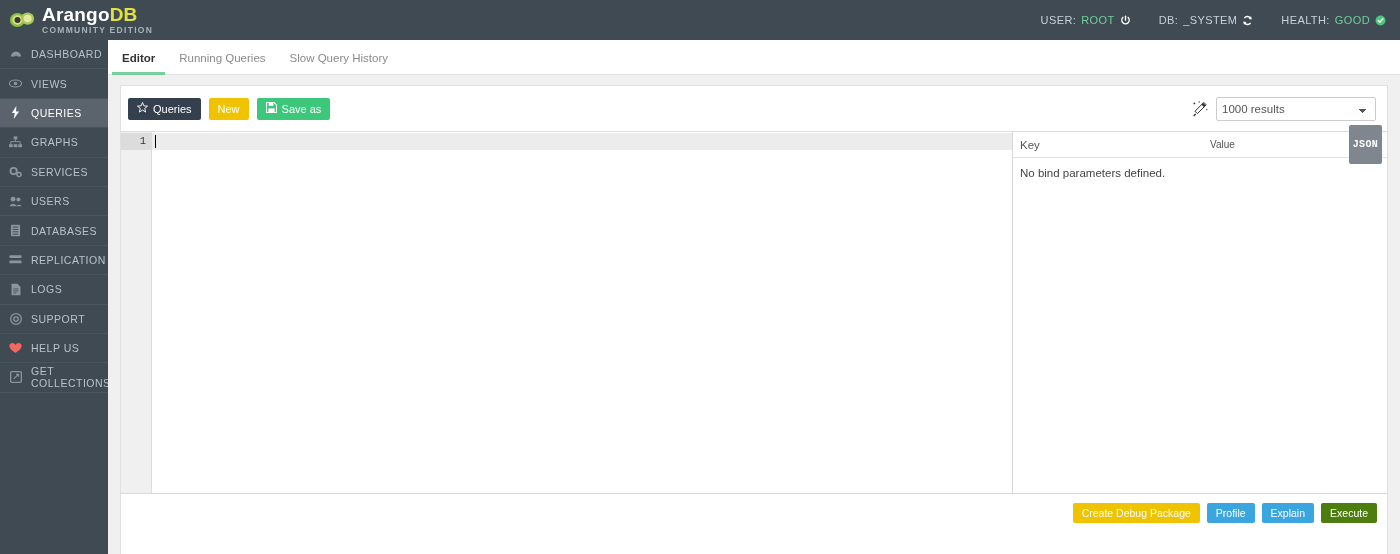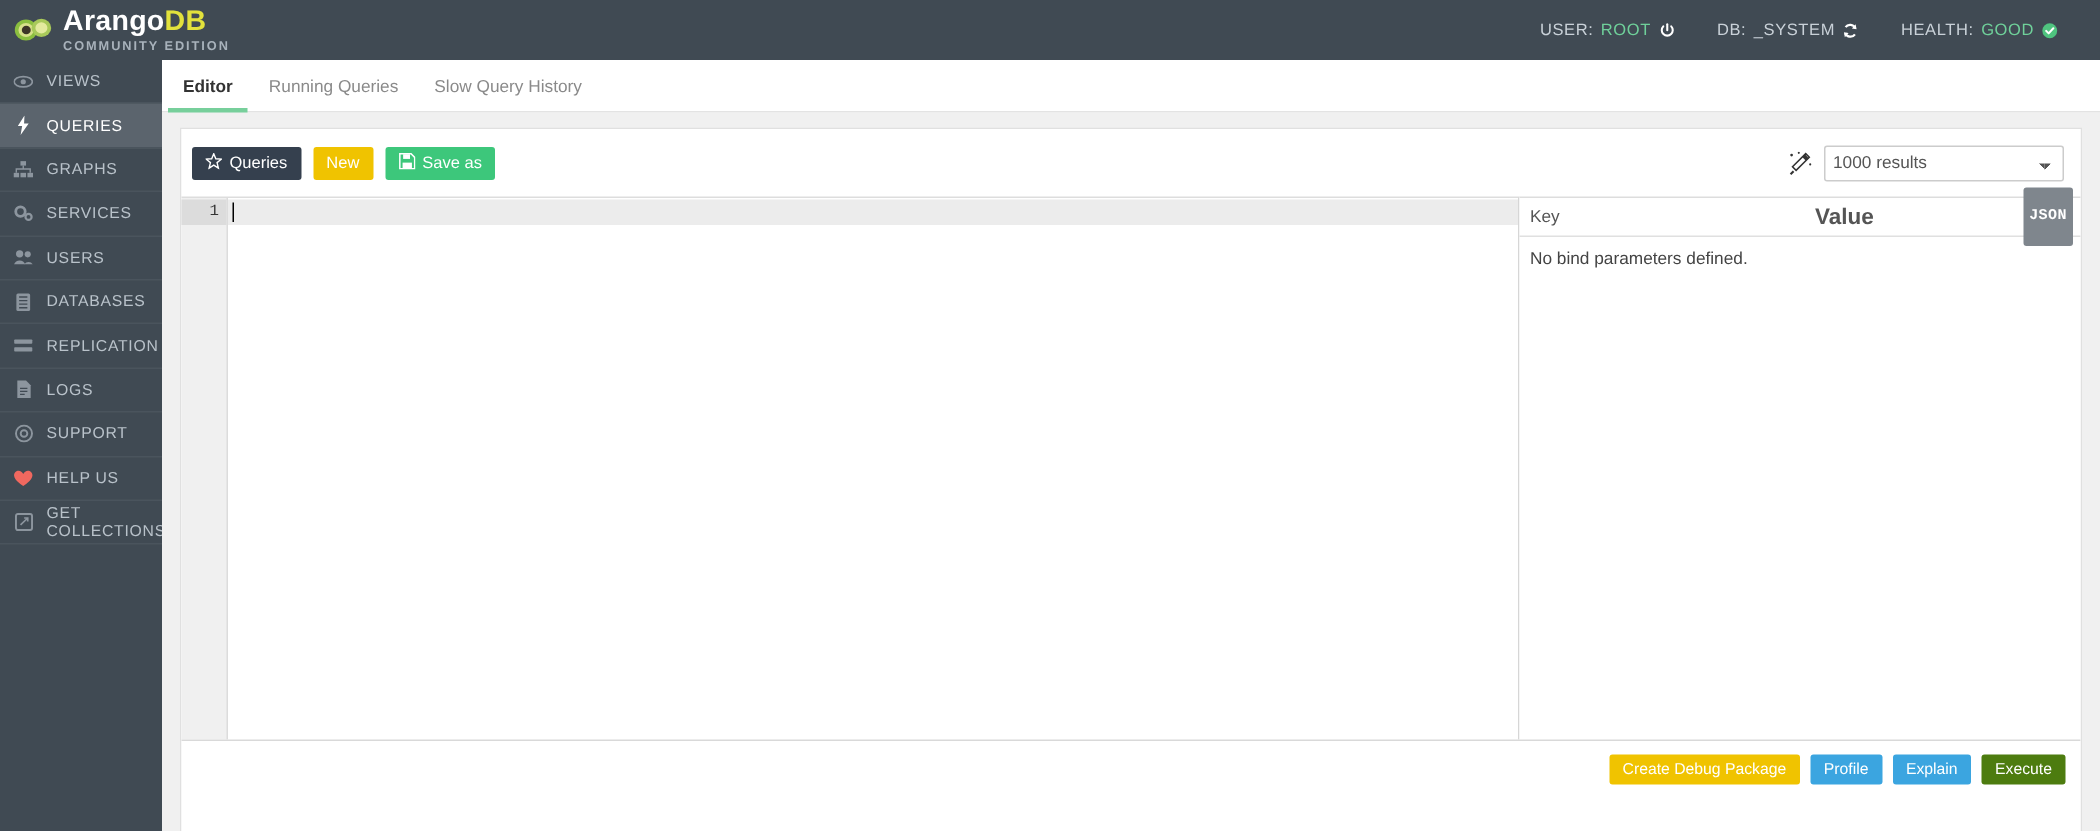--- a/index.html
+++ b/index.html
@@ -43,21 +43,20 @@
     letter-spacing: 1.3px;
     margin-top: 2px;
     font-weight: bold;
   }
 
   .topbar-right {
     margin-left: auto;
     display: flex;
     align-items: center;
     height: 100%;
-    padding-right: 14px;
     font-size: 11px;
     letter-spacing: 0.4px;
   }
   .status-item {
     display: flex;
     align-items: center;
     gap: 5px;
     padding: 0 14px;
     color: #c9d1d8;
     height: 100%;
@@ -258,21 +257,21 @@
   }
   .bind-head {
     display: flex;
     align-items: center;
     height: 26px;
     border-bottom: 1px solid #e0e0e0;
     padding: 0 5px 0 7px;
     position: relative;
   }
   .bind-col-key   { font-size: 11.5px; color: #555555; width: 190px; }
-  .bind-col-value { font-size: 15px; color: #555555; font-weight: bold; }
+  .bind-col-value { font-size: 10px; color: #555555; }
   .json-btn {
     margin-left: auto;
     background: #7f868d;
     color: #ffffff;
     font-size: 10px;
     font-weight: bold;
     letter-spacing: 0.3px;
     padding: 14px 4px;
     border: none;
     border-radius: 2px;
@@ -368,20 +367,29 @@
           <path d="M3.4 6.1 L5.2 7.9 L8.6 4.2" stroke="#ffffff" stroke-width="1.5" fill="none" stroke-linecap="round" stroke-linejoin="round"></path>
         </svg>
       </span>
     </div>
 
   </div>
 </div>
 
 <div class="sidebar">
 
+  <div class="nav-item">
+    <span class="nav-ico">
+      <svg width="12" height="12" viewBox="0 0 14 14">
+          <path d="M1 10 A6 6 0 0 1 13 10 Z" fill="currentColor"></path>
+          <circle cx="7" cy="10" r="1.3" fill="#404a53"></circle>
+        </svg>
+    </span>
+    <span>DASHBOARD</span>
+  </div>
 
 
   <div class="nav-item">
     <span class="nav-ico">
       <svg width="13" height="9" viewBox="0 0 15 9">
           <ellipse cx="7.5" cy="4.5" rx="7" ry="4" fill="none" stroke="currentColor" stroke-width="1.3"></ellipse>
           <circle cx="7.5" cy="4.5" r="2" fill="currentColor"></circle>
         </svg>
     </span>
     <span>VIEWS</span>

